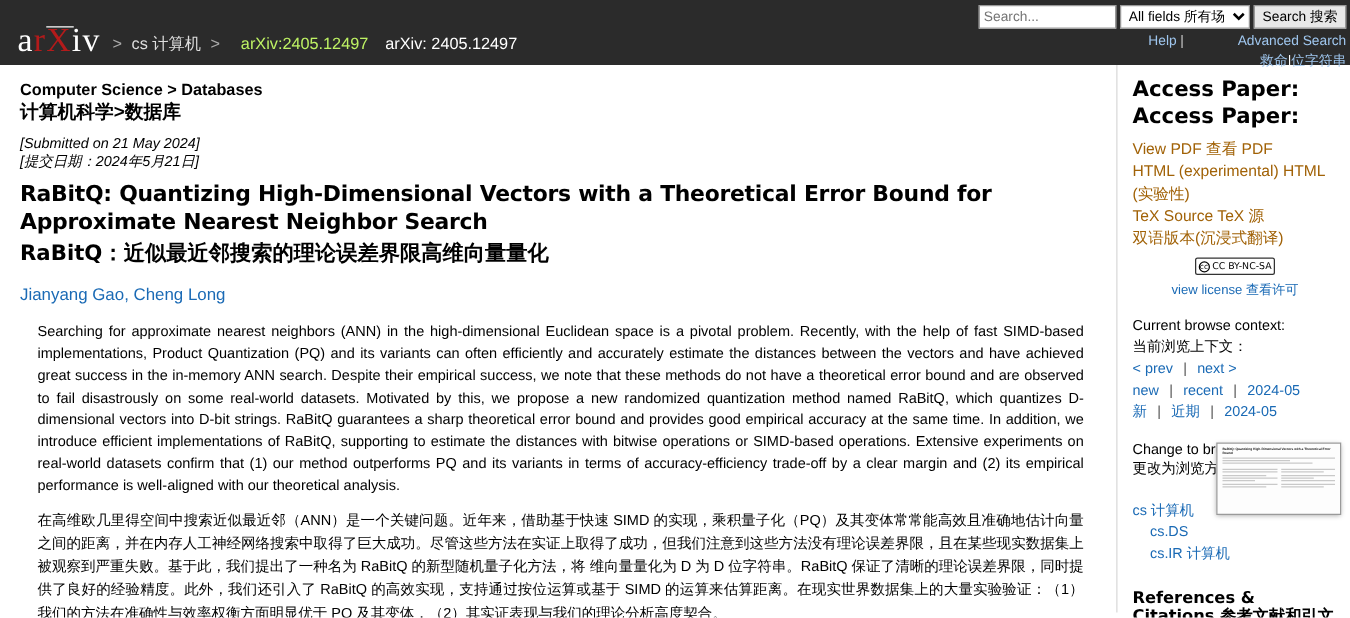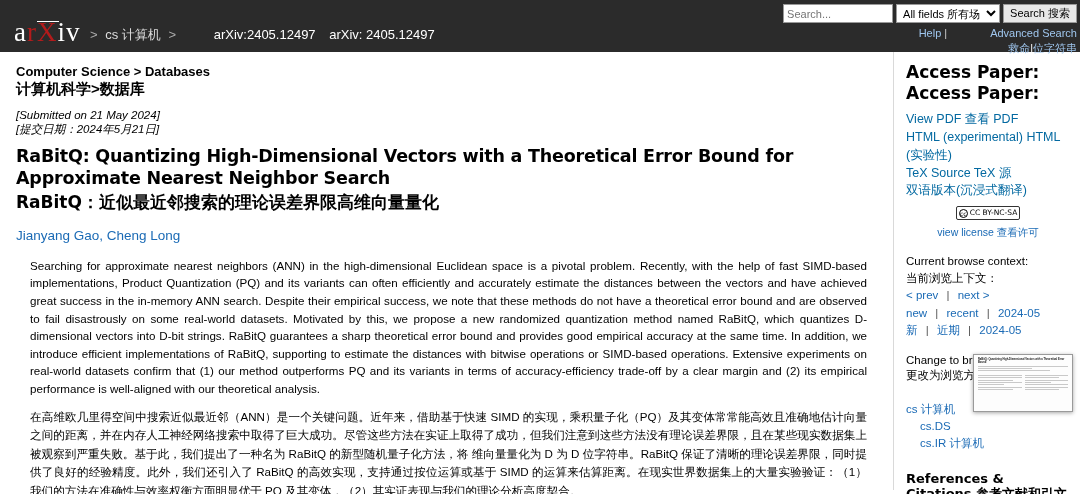--- a/index.html
+++ b/index.html
@@ -48,21 +48,21 @@
     top: 2px;
   }
   .breadcrumb-top {
     padding: 18px 0 0 0;
     font-size: 13px;
     color: #dddddd;
     white-space: nowrap;
   }
   .breadcrumb-top a { color: #dddddd; }
   .breadcrumb-top .sep { color: #aaaaaa; margin: 0 4px; }
-  .bc-id { margin-left: 30px; color: #ffffff; }
+  .bc-id { margin-left: 9px; color: #bef264; }
   .bc-id-cn { margin-left: 10px; color: #ffffff; }
 
   
   .search-block {
     position: absolute;
     right: 3px;
     top: 4px;
     width: 288px;
     text-align: right;
     font-size: 11px;
@@ -175,21 +175,21 @@
 
   
   .access-title {
     font-family: "DejaVu Sans", sans-serif;
     font-size: 17px;
     font-weight: bold;
     line-height: 1.22;
     margin: 2px 0 8px 0;
   }
   .dl-list { line-height: 1.42; font-size: 12.5px; }
-  .dl-list a { color: #0369a1; }
+  .dl-list a { color: #a16207; }
   .license-row { margin-top: 6px; display: flex; align-items: center; gap: 5px; font-size: 11px; flex-direction: column; }
   .cc-badge {
     border: 1px solid #333;
     background: #fff;
     color: #000;
     font-size: 7.5px;
     padding: 1px 2px;
     border-radius: 2px;
     font-family: "DejaVu Sans", sans-serif;
     white-space: nowrap;

